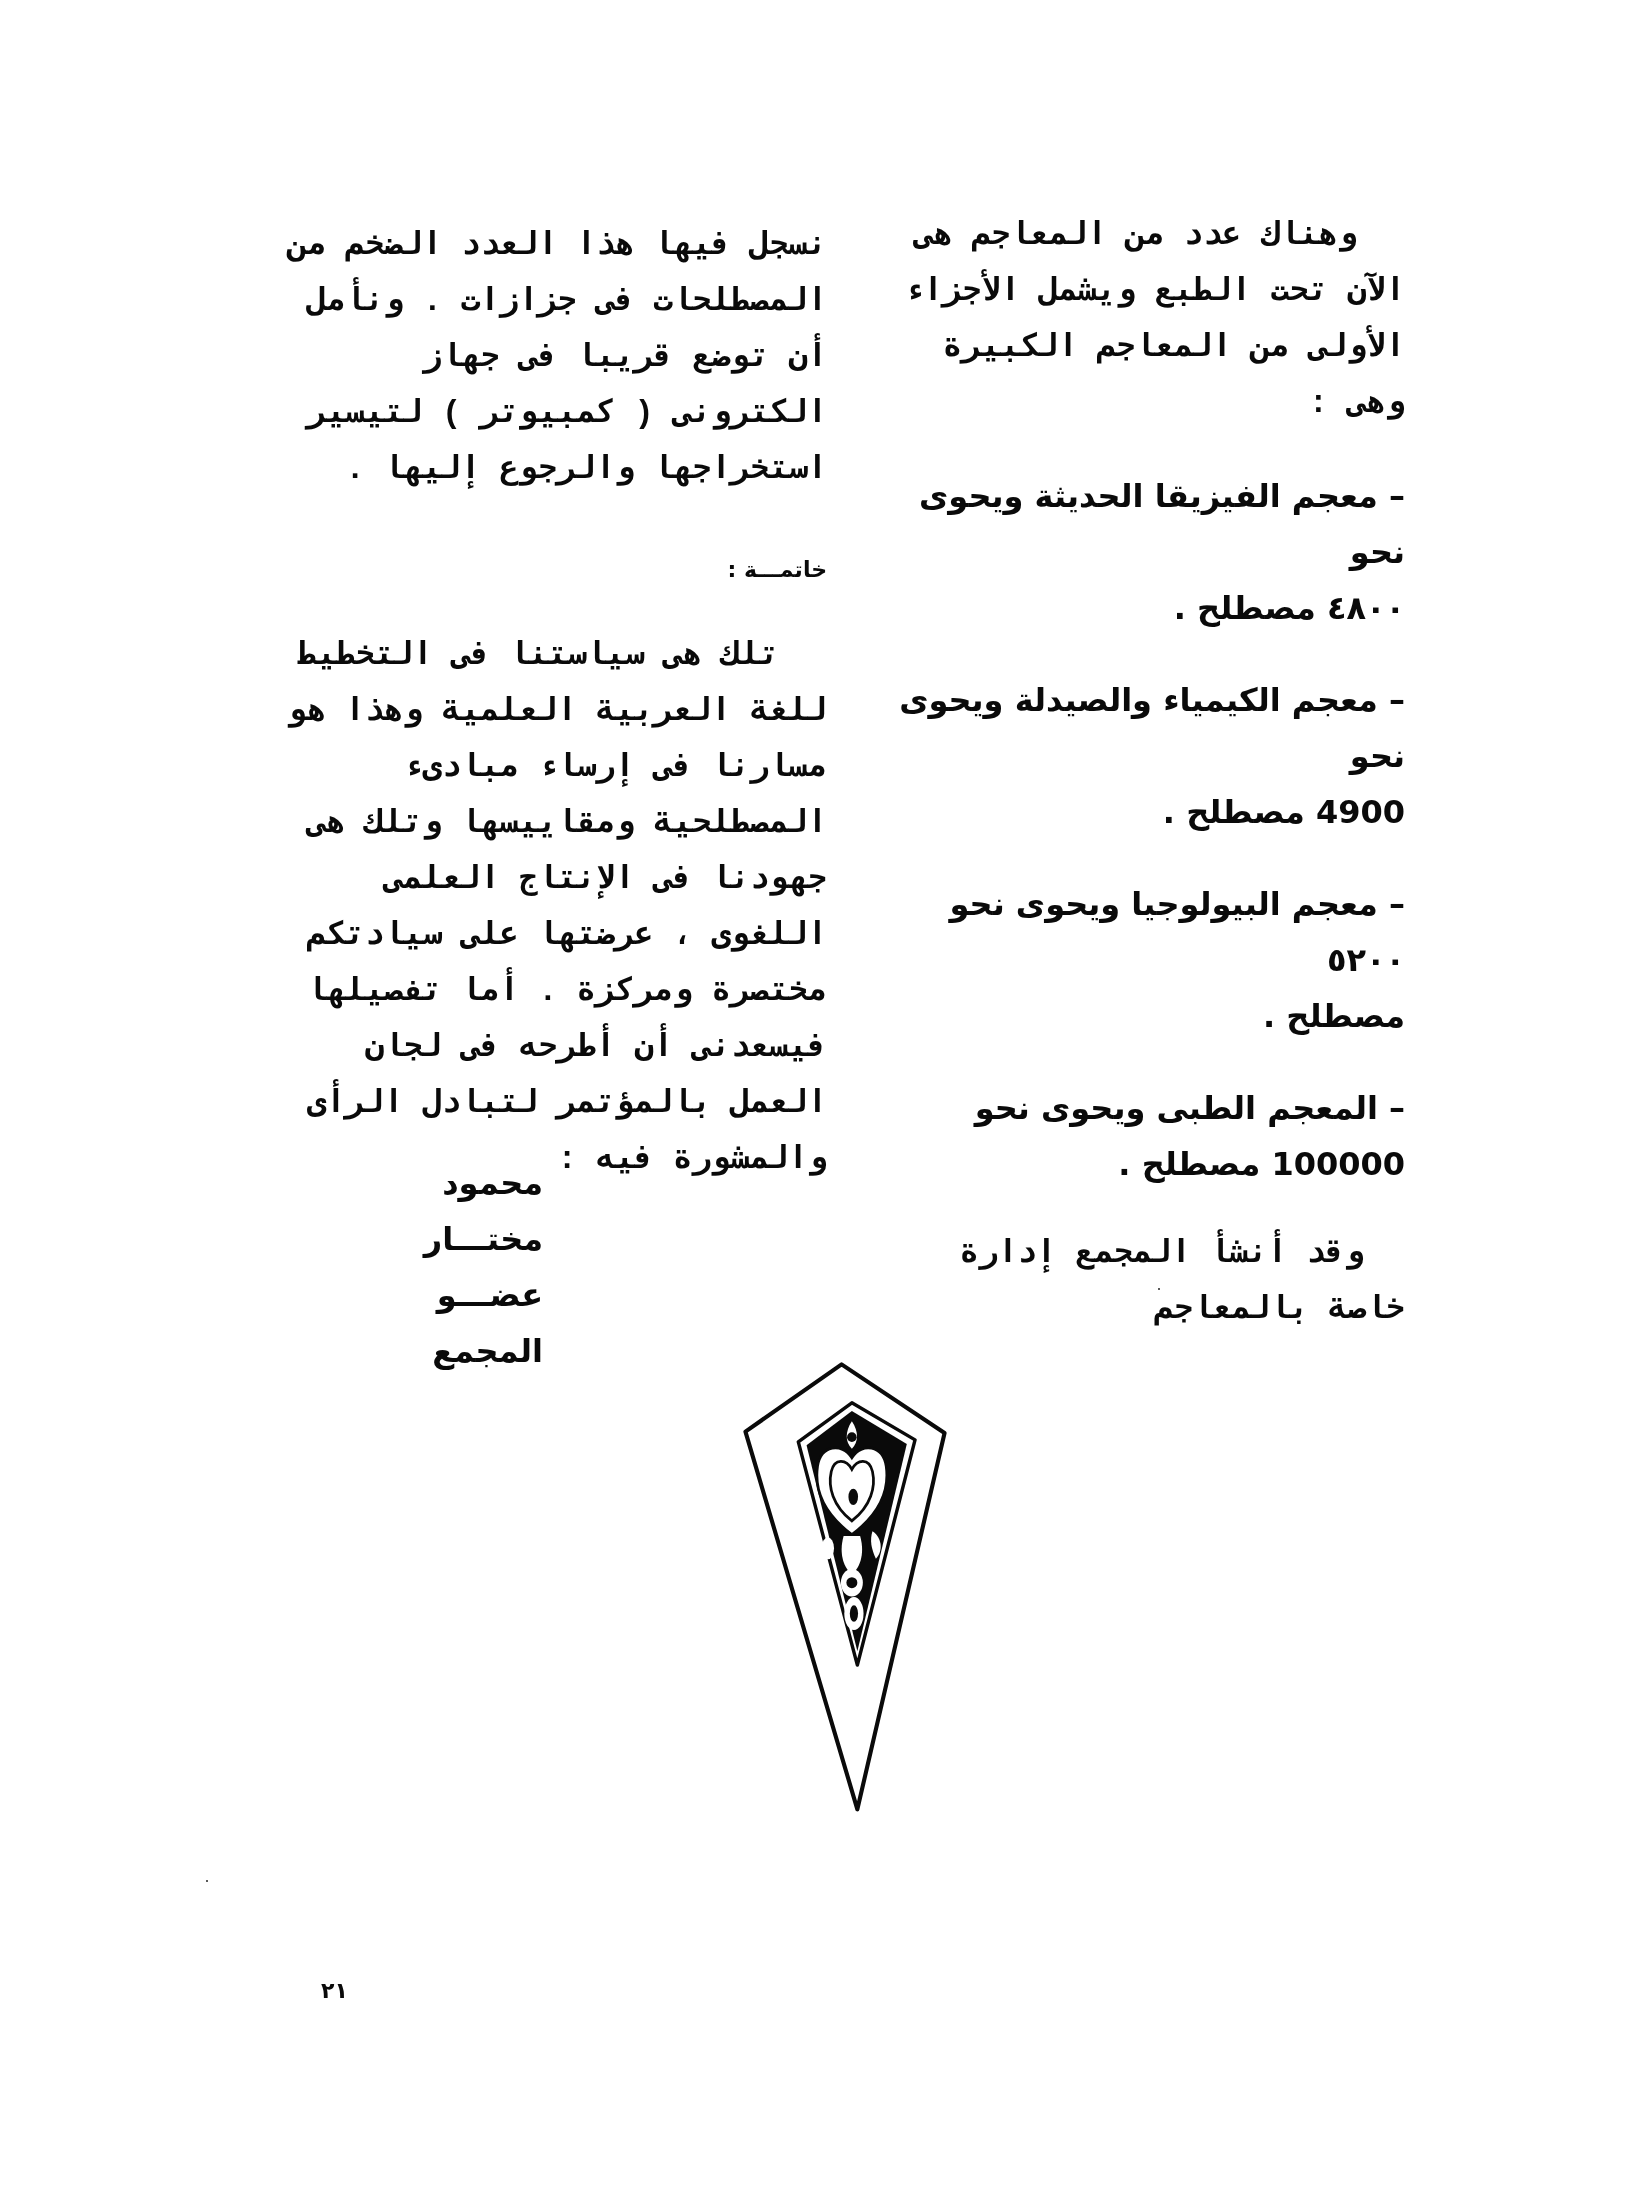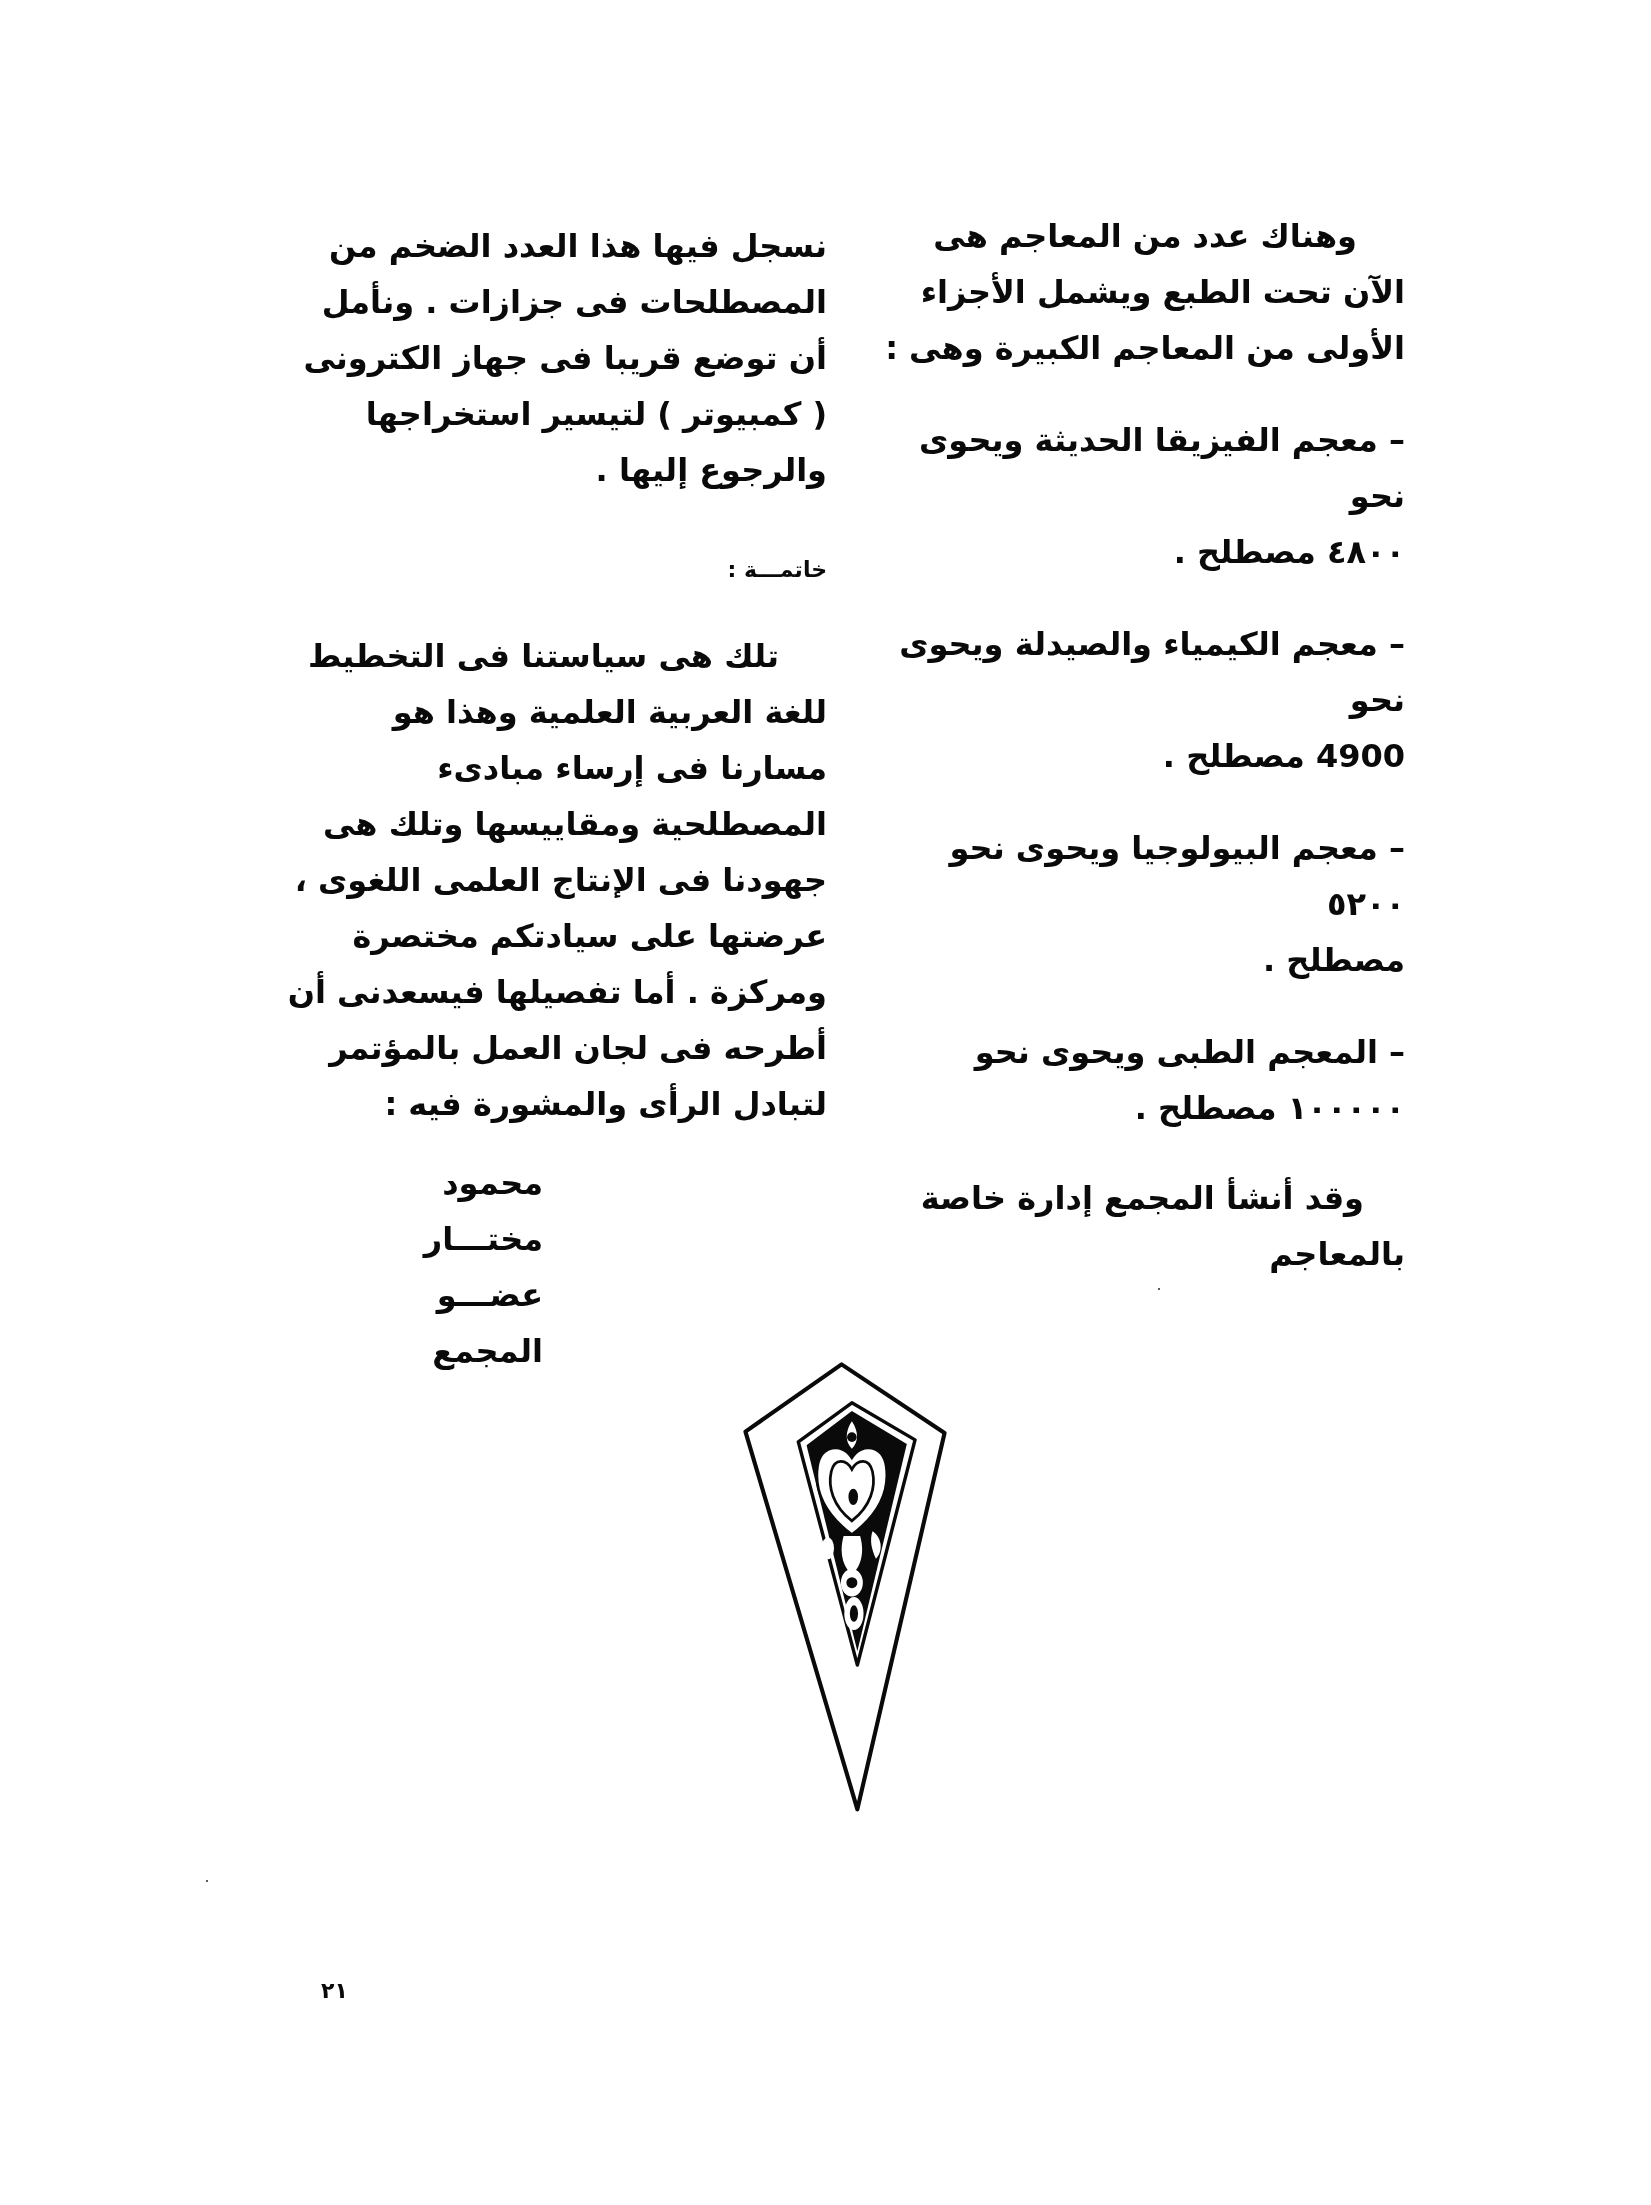--- a/index.html
+++ b/index.html
@@ -33,20 +33,21 @@
       top: 208px;
       width: 529px;
     }
     .col-left {
       left: 278px;
       top: 218px;
       width: 549px;
     }
     .para {
       margin: 0;
+      font-family: Liberation Mono, monospace;
     }
     .indent {
       text-indent: 48px;
     }
     .list-item {
       margin-top: 36px;
     }
     .list-item .line2 {
       display: block;
     }
@@ -119,21 +120,21 @@
     <div class="list-item">
       <span class="line1">– معجم الكيمياء والصيدلة ويحوى نحو</span>
       <span class="line2">4900 مصطلح .</span>
     </div>
     <div class="list-item">
       <span class="line1">– معجم البيولوجيا ويحوى نحو ٥٢٠٠</span>
       <span class="line2">مصطلح .</span>
     </div>
     <div class="list-item">
       <span class="line1">– المعجم الطبى ويحوى نحو</span>
-      <span class="line2">١٠٠٠٠٠ مصطلح .</span>
+      <span class="line2">100000 مصطلح .</span>
     </div>
 
     <p class="para tail-para">وقد أنشأ المجمع إدارة خاصة بالمعاجم</p>
   </div>
 
   <div class="column col-left">
     <p class="para">نسجل فيها هذا العدد الضخم من المصطلحات فى جزازات . ونأمل أن توضع قريبا فى جهاز الكترونى ( كمبيوتر ) لتيسير استخراجها والرجوع إليها .</p>
     <div class="heading">خاتمـــة :</div>
     <p class="para closing-para">تلك هى سياستنا فى التخطيط للغة العربية العلمية وهذا هو مسارنا فى إرساء مبادىء المصطلحية ومقاييسها وتلك هى جهودنا فى الإنتاج العلمى اللغوى ، عرضتها على سيادتكم مختصرة ومركزة . أما تفصيلها فيسعدنى أن أطرحه فى لجان العمل بالمؤتمر لتبادل الرأى والمشورة فيه :</p>
   </div>

